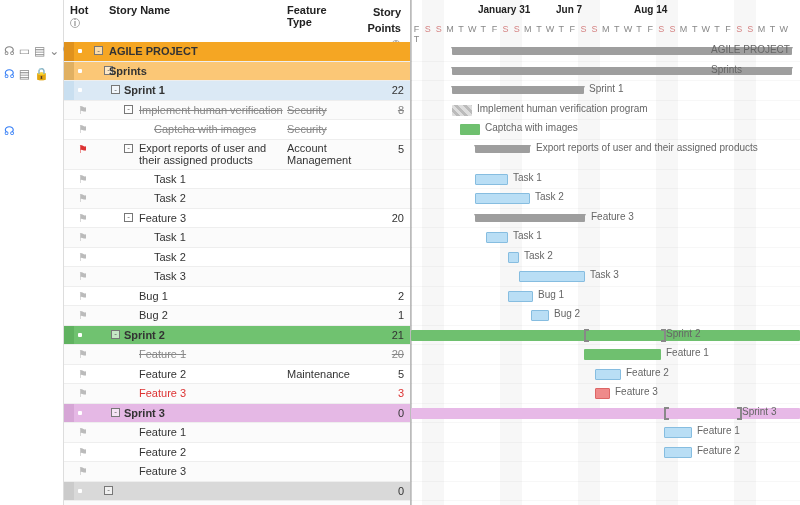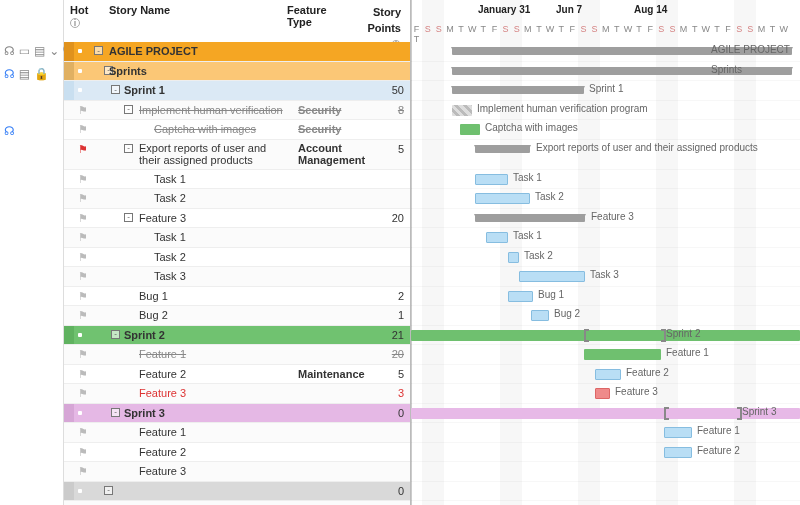--- a/index.html
+++ b/index.html
@@ -82,21 +82,21 @@
   }
   
   .tname { position:absolute; top:3px; left:45px; right: 125px; font-size:11px; }
   .row.level0 .tname, .row.level1 .tname { font-weight:700; }
   .row.sprint1 .tname, .row.sprint2 .tname, .row.sprint3 .tname, .row.backlog .tname { font-weight:700; }
   .tname.ind1 { left: 60px; }
   .tname.ind2 { left: 75px; }
   .tname.ind3 { left: 90px; }
   .tname.strike { text-decoration: line-through; color:#888; }
   .tname.redtxt { color:#d33; }
-  .ftype { position:absolute; left:234px; top:3px; font-size:11px; width:65px; line-height:12px;font-weight:bold; }
+  .ftype { position:absolute; left:223px; top:3px; font-size:11px; width:65px; line-height:12px; }
   .ftype.strike { text-decoration: line-through; color:#888; }
   .pts { position:absolute; right:6px; top:3px; font-size:11px; text-align:right; width:40px; }
   .pts.strike { text-decoration: line-through; color:#888; }
   .pts.redtxt { color:#d33; }
   
   .gantt { position:relative; overflow:hidden; border-left:1px solid #bbb; }
   .gantt-header { height:42px; position:relative; }
   .gantt-header .wk { position:absolute; top:4px; font-size:10px; font-weight:600; color:#222; }
   .gantt-header .days { position:absolute; top:24px; font-size:9px; color:#888; letter-spacing:0px; }
   .gantt-header .days span { display:inline-block; width:11.14px; text-align:center; }
@@ -180,21 +180,21 @@
           <div class="indicator"></div>
           <div class="bullet"></div>
           <div class="toggle" style="left: 40px;">-</div>
           <div class="tname ">Sprints</div>
         </div>
         <div class="row sprint1">
           <div class="indicator"></div>
           <div class="bullet"></div>
           <div class="toggle" style="left: 47px;">-</div>
           <div class="tname ind1">Sprint 1</div>
-          <div class="pts">50</div>
+          <div class="pts">22</div>
         </div>
         <div class="row white">
           <div class="indicator"></div>
           <div class="flag ">⚑</div>
           <div class="toggle" style="left: 60px;">-</div>
           <div class="tname ind2 strike">Implement human verification program</div>
           <div class="ftype strike">Security</div>
           <div class="pts strike">8</div>
         </div>
         <div class="row white">

